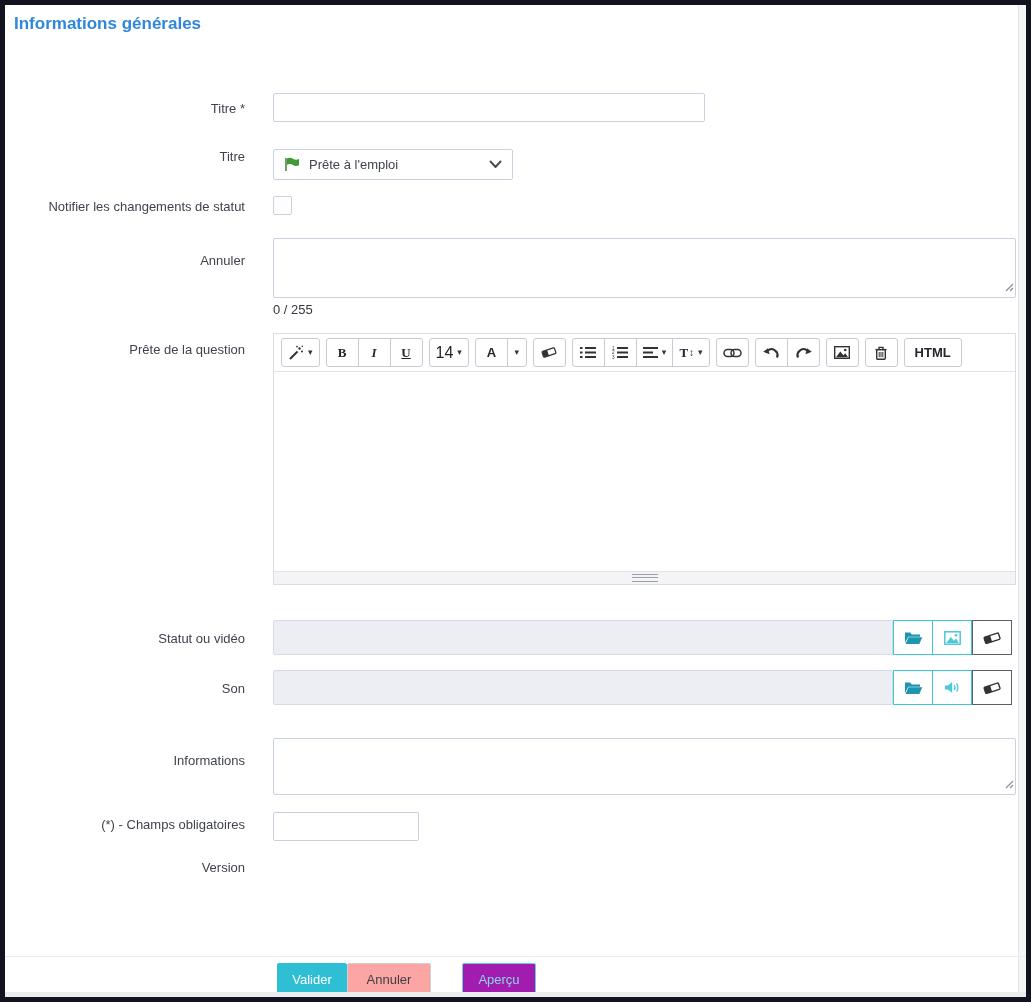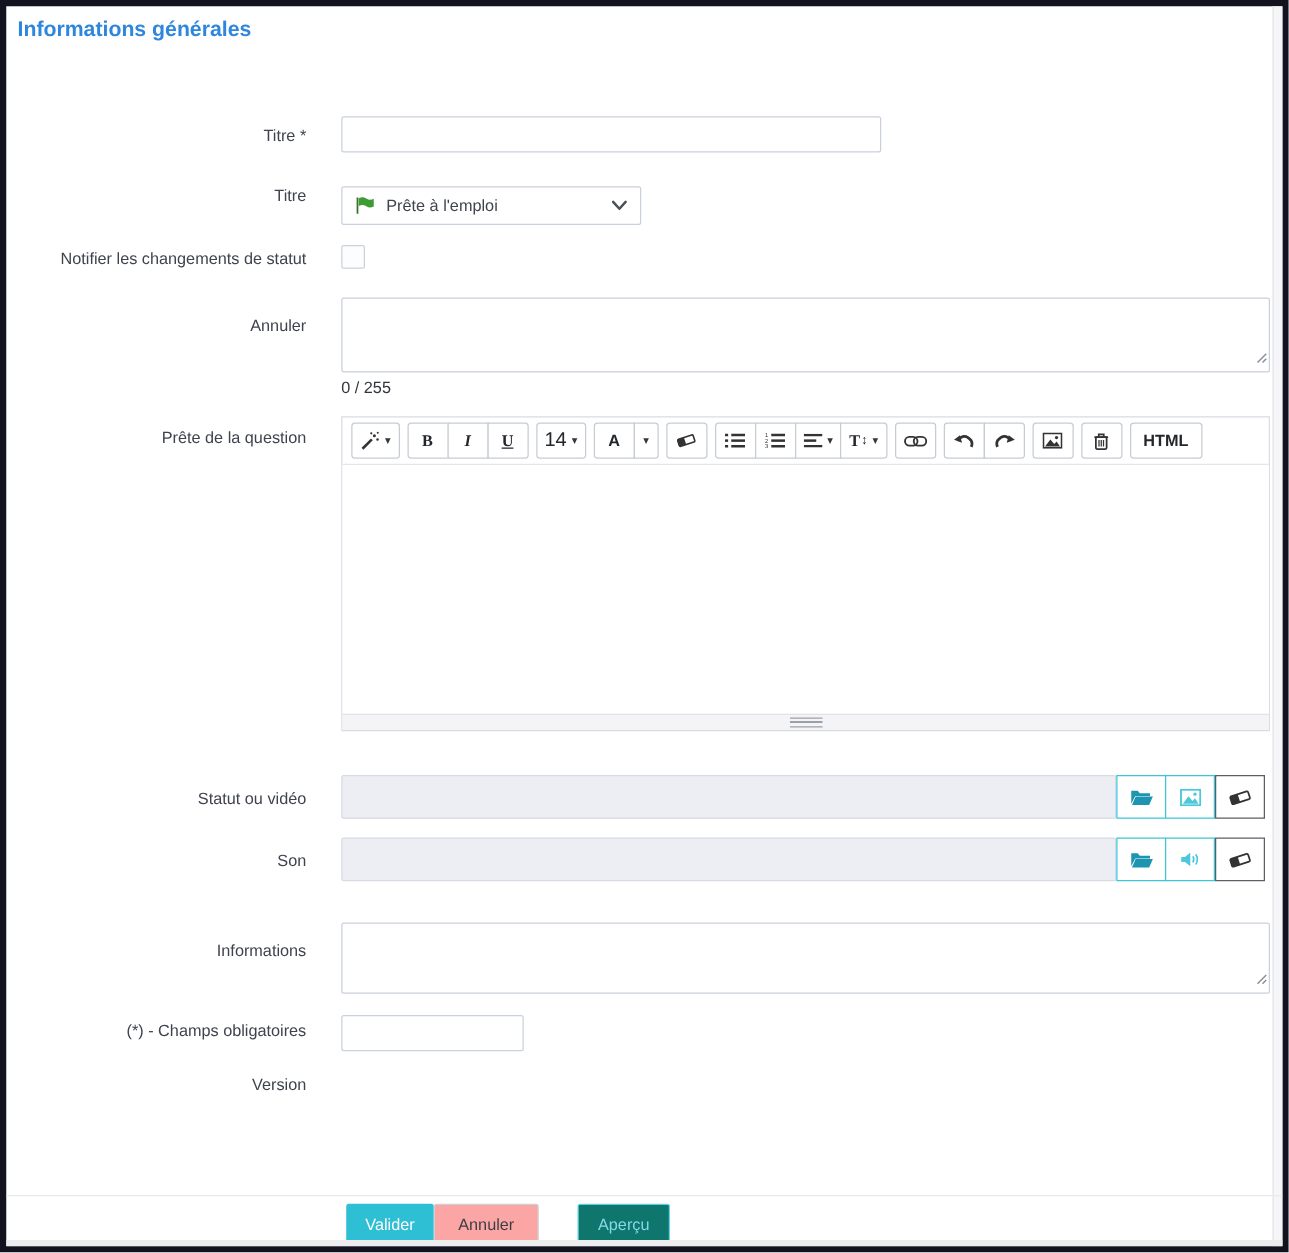--- a/index.html
+++ b/index.html
@@ -35,21 +35,21 @@
   .media-btns{position:absolute;display:flex;}
   .mbtn{width:40px;height:35px;box-sizing:border-box;background:#fff;display:flex;align-items:center;justify-content:center;cursor:pointer;padding:0;}
   .mbtn.teal{border:1px solid #3cc6d8;}
   .mbtn.teal+.mbtn.teal{margin-left:-1px;}
   .mbtn.dark{border:1px solid #5a5f66;}
   .note{position:absolute;font-size:13px;color:#3f434d;}
   .divider{position:absolute;left:0;width:100%;height:1px;background:#eaeaee;}
   .btn{position:absolute;height:33px;box-sizing:border-box;border-radius:2px;font-family:"Liberation Sans",sans-serif;font-size:13px;display:flex;align-items:center;justify-content:center;cursor:pointer;}
   .btn.primary{width:70px;background:#2ebfd4;border:1px solid #2ebfd4;color:#fff;}
   .btn.default{width:84px;background:#fca5a5;border:1px solid #cfd0d4;color:#3c3f44;}
-  .btn.outline{width:74px;background:#0f766e;border:1px solid #5fd0e0;color:#85d8e5;}
+  .btn.outline{width:74px;background:#a21caf;border:1px solid #5fd0e0;color:#85d8e5;}
 </style>
 </head>
 <body>
 
 <div class="page">
 
   <div class="scroll-strip"></div>
 
   <div class="page-title">Informations générales</div>
 

